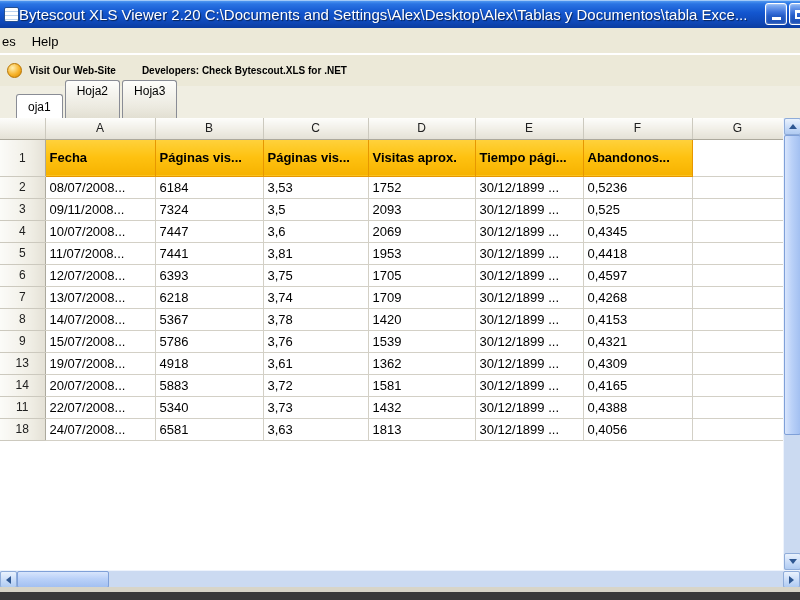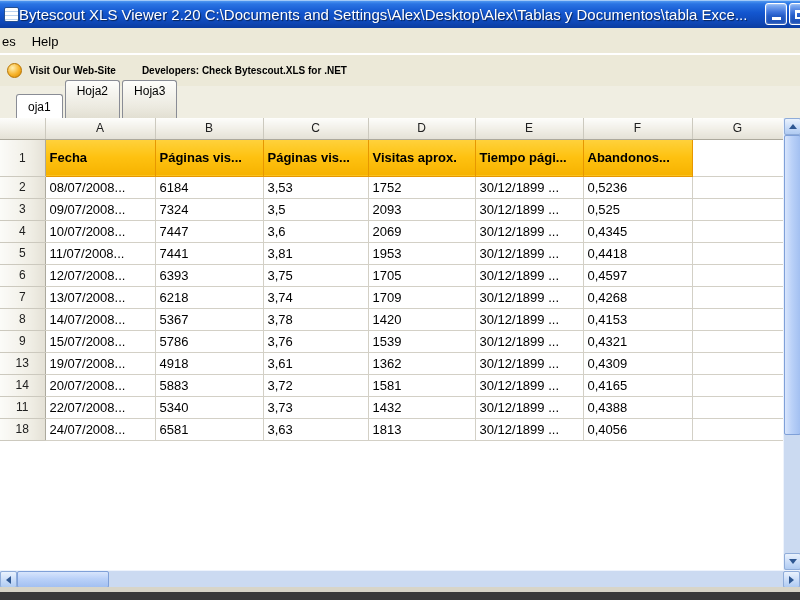--- a/index.html
+++ b/index.html
@@ -228,21 +228,21 @@
           <td class="cell">08/07/2008...</td>
           <td class="cell">6184</td>
           <td class="cell">3,53</td>
           <td class="cell">1752</td>
           <td class="cell">30/12/1899 ...</td>
           <td class="cell">0,5236</td>
           <td class="cell"></td>
         </tr>
         <tr class="data-row">
           <td class="rownum">3</td>
-          <td class="cell">09/07/2008...</td>
+          <td class="cell">09/11/2008...</td>
           <td class="cell">7324</td>
           <td class="cell">3,5</td>
           <td class="cell">2093</td>
           <td class="cell">30/12/1899 ...</td>
           <td class="cell">0,525</td>
           <td class="cell"></td>
         </tr>
         <tr class="data-row">
           <td class="rownum">4</td>
           <td class="cell">10/07/2008...</td>

